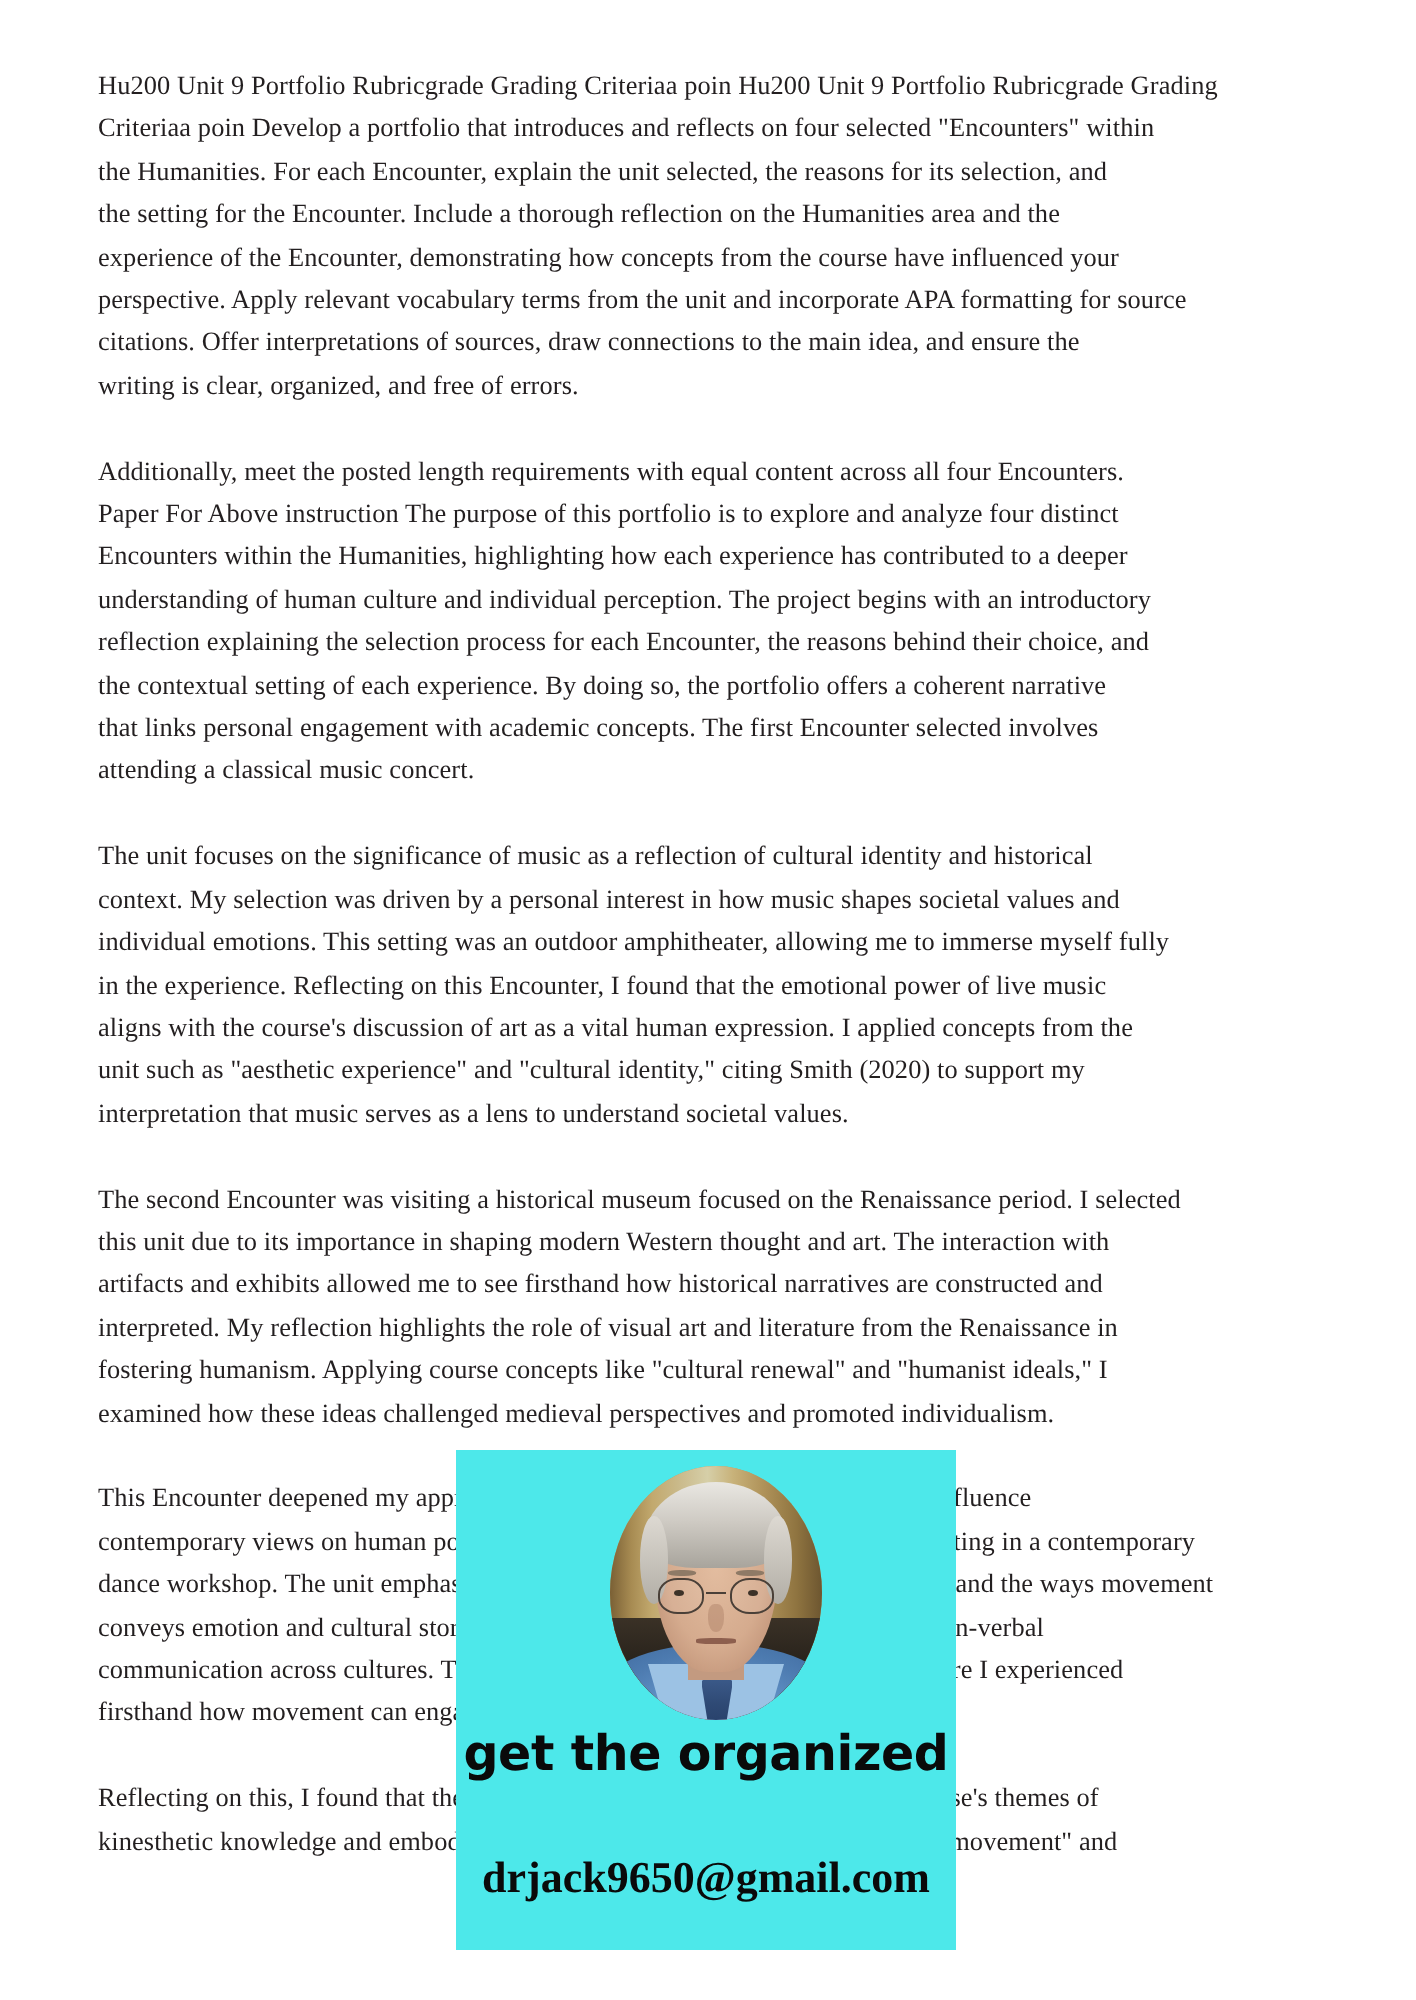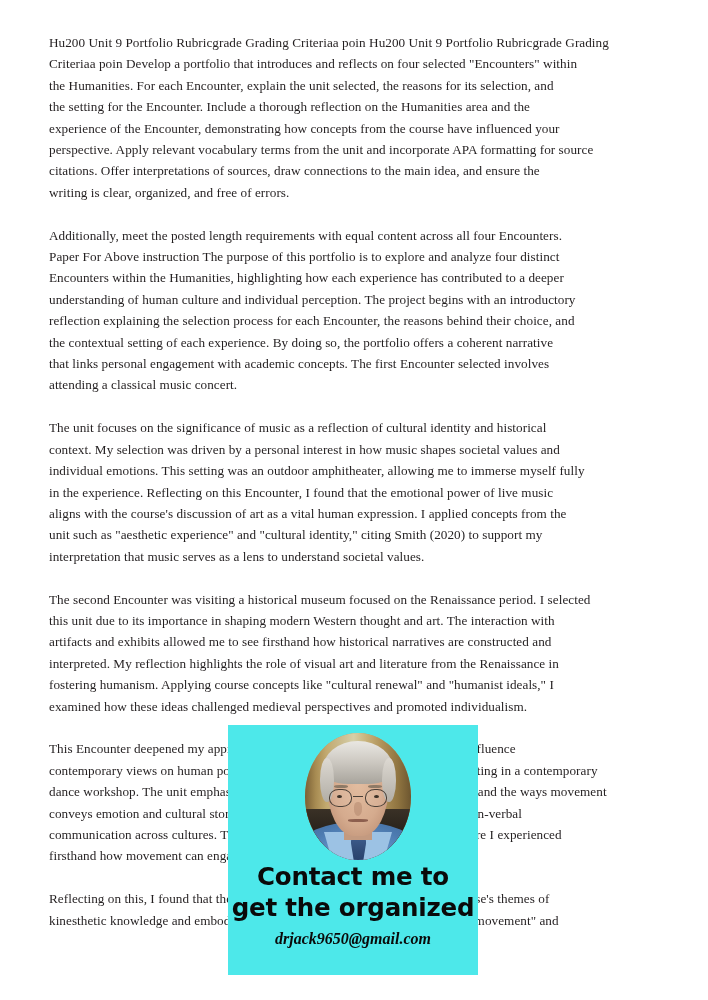--- a/index.html
+++ b/index.html
@@ -219,24 +219,23 @@
     letter-spacing: -0.2px;
   }
   #overlay-email {
     position: absolute;
     left: 0;
     right: 0;
     top: 200px;
     text-align: center;
     font-family: "Liberation Serif", "DejaVu Serif", serif;
     font-weight: bold;
-    font-size: 16px;
+    font-size: 22px;
     line-height: 27px;
     color: #0a0a0a;
-    font-style: italic;
   }
 </style>
 </head>
 <body>
 
 <div id="page">
 
   <div id="doc-body">
     <p class="para">Hu200 Unit 9 Portfolio Rubricgrade Grading Criteriaa poin Hu200 Unit 9 Portfolio Rubricgrade Grading
 Criteriaa poin Develop a portfolio that introduces and reflects on four selected "Encounters" within
@@ -296,20 +295,19 @@
       <div class="ph-glass-l"></div>
       <div class="ph-glass-r"></div>
       <div class="ph-bridge"></div>
       <div class="ph-eye-l"></div>
       <div class="ph-eye-r"></div>
       <div class="ph-nose"></div>
       <div class="ph-mouth"></div>
     </div>
 
     <div id="overlay-title">
-      <div>Contact me to</div>
       <div>get the organized</div>
     </div>
 
     <div id="overlay-email">drjack9650@gmail.com</div>
   </div>
 
 </div>
 
 </body></html>

